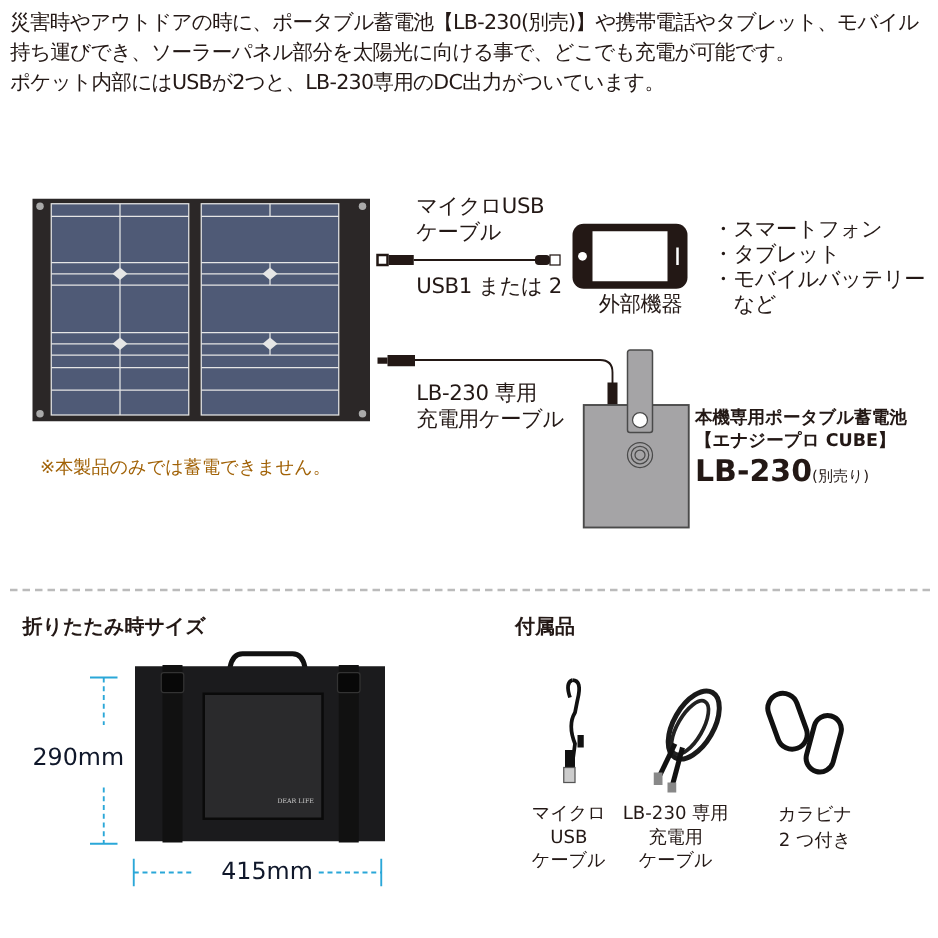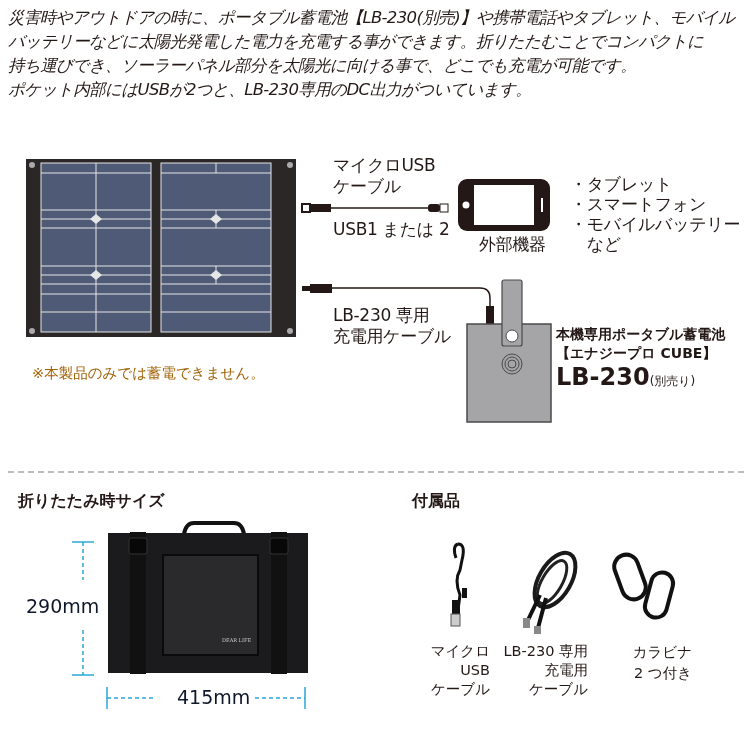--- a/index.html
+++ b/index.html
@@ -1,33 +1,32 @@
 <!DOCTYPE html>
 <html><head>
 <meta charset="utf-8">
 <style>
   html,body{margin:0;padding:0;background:#fff;}
   body{width:750px;height:750px;position:relative;overflow:hidden;font-family:"DejaVu Sans","Liberation Sans",sans-serif;color:#231815;}
   .abs{position:absolute;}
   .intro{left:8px;top:6px;width:740px;font-size:16.5px;line-height:24px;letter-spacing:-0.6px;white-space:nowrap;}
-  .intro div{height:24px;font-style:italic;}
+  .intro div{height:24px;}
   .lbl{font-size:17px;line-height:21px;letter-spacing:-0.3px;white-space:nowrap;margin-left:15px;}
   .sm{font-size:14px;line-height:19px;}
   .bold{font-weight:bold;}
   .divider{left:8px;top:471px;width:736px;border-top:2px dashed #bbb;}
   .h2{font-size:16px;font-weight:bold;}
   .dim{color:#0f172a;font-size:19px;}
-  .caption{font-size:14.5px;line-height:19px;text-align:right;white-space:nowrap;}
+  .caption{font-size:14.5px;line-height:19px;text-align:center;white-space:nowrap;}
 </style>
 </head>
 <body>
 
 <div class="abs intro">
   <div>災害時やアウトドアの時に、ポータブル蓄電池【LB-230(別売)】や携帯電話やタブレット、モバイル</div>
-  <div>バッテリーなどに太陽光発電した電力を充電する事ができます。折りたたむことでコンパクトに</div>
   <div>持ち運びでき、ソーラーパネル部分を太陽光に向ける事で、どこでも充電が可能です。</div>
   <div>ポケット内部にはUSBが2つと、LB-230専用のDC出力がついています。</div>
 </div>
 
 <svg class="abs" style="left:25px;top:158px" width="272" height="180">
   <rect x="1" y="1" width="270" height="178" fill="#2b2727"></rect>
   <circle cx="7" cy="7" r="3" fill="#aaa"></circle>
     <circle cx="265" cy="7" r="3" fill="#aaa"></circle>
   <circle cx="7" cy="173" r="3" fill="#aaa"></circle>
     <circle cx="265" cy="173" r="3" fill="#aaa"></circle>
@@ -85,22 +84,22 @@
 
 <svg class="abs" style="left:457px;top:178px" width="94" height="54">
   <rect x="1" y="1" width="92" height="52" rx="9" fill="#231815"></rect>
   <rect x="17" y="7" width="60" height="40" fill="#fff"></rect>
   <circle cx="9" cy="27" r="3.5" fill="#fff"></circle>
   <rect x="84" y="20" width="2" height="14" fill="#fff"></rect>
 </svg>
 <div class="abs lbl" style="left:464px;top:234px">外部機器</div>
 
 <div class="abs lbl" style="left:555px;top:174px;line-height:20px">
+  <div>・スマートフォン</div>
   <div>・タブレット</div>
-  <div>・スマートフォン</div>
   <div>・モバイルバッテリー</div>
   <div>　など</div>
 </div>
 
 <svg class="abs" style="left:300px;top:280px" width="200" height="45">
   <rect x="2" y="6" width="8" height="5" fill="#231815"></rect>
   <rect x="10" y="4" width="22" height="9" fill="#231815"></rect>
   <path d="M32 8 L180 8 Q190 8 190 18 L190 28" stroke="#231815" stroke-width="1.5" fill="none"></path>
   <rect x="186" y="26" width="8" height="19" fill="#231815"></rect>
 </svg>

